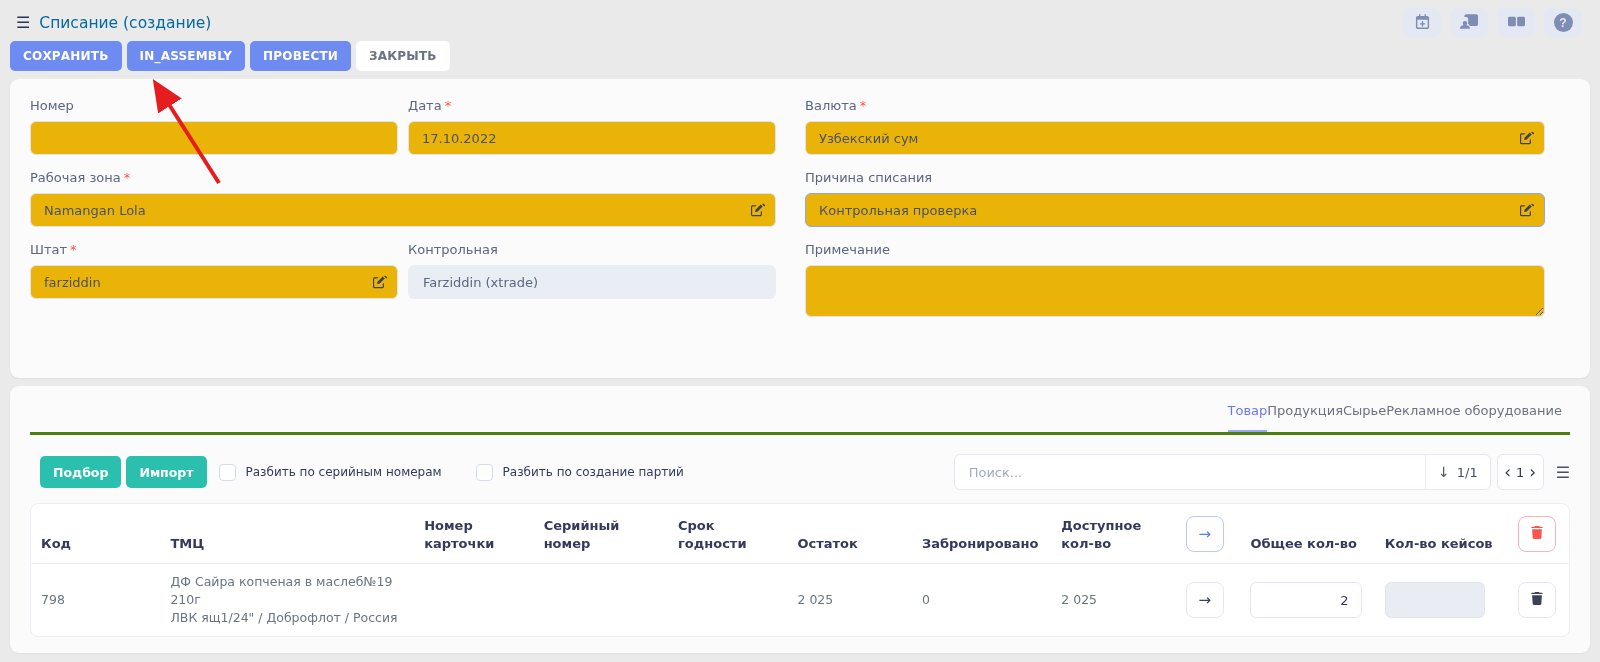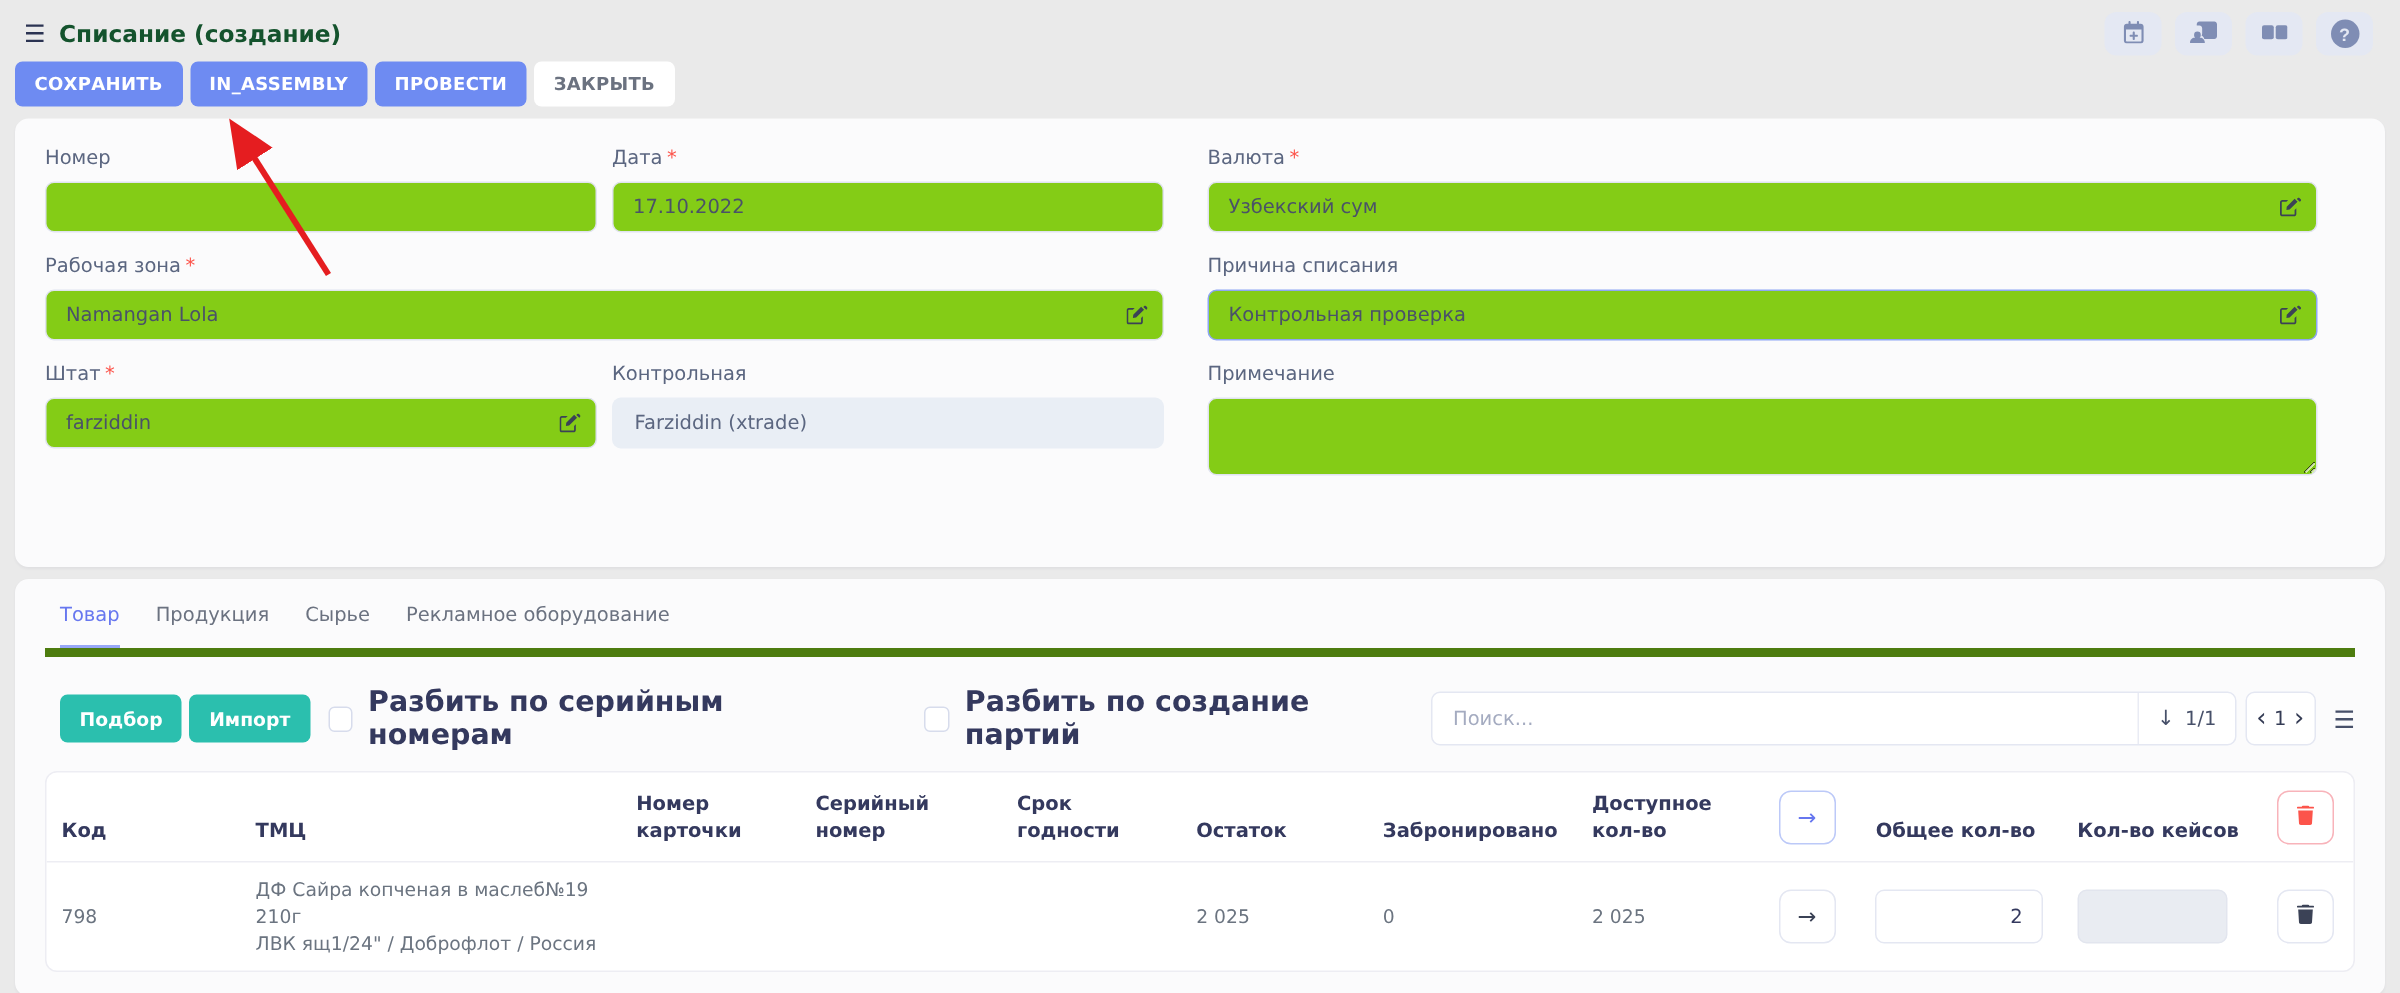--- a/index.html
+++ b/index.html
@@ -7,60 +7,60 @@
   body {
     font-family: "DejaVu Sans", "Liberation Sans", sans-serif;
     background:#eaeaea;
     color:#34395e;
     position:relative;
   }
   
   .topbar { display:flex; justify-content:space-between; align-items:center; padding:9px 18px 0 16px; height:36px; }
   .title-wrap { display:flex; align-items:center; gap:9px; }
   .burger { font-size:16px; color:#2b3352; line-height:1; }
-  .page-title { font-size:15.5px; font-weight:700; color:#14532d; }
+  .page-title { font-size:15.5px; font-weight:400; color:#0369a1; }
   .top-icons { display:flex; gap:9px; }
   .icon-tile { width:38px; height:29px; background:#e4e8f3; border:none; border-radius:8px; display:flex; align-items:center; justify-content:center; cursor:pointer; }
   .help-circle { width:19px; height:19px; border-radius:50%; background:#7f8db4; color:#e4e8f3; font-size:12px; font-weight:700; display:flex; align-items:center; justify-content:center; }
   
   .actions { display:flex; gap:5px; margin:5px 0 0 10px; }
   .btn { border:none; border-radius:5px; height:30px; padding:0 13px; font-size:12px; font-weight:600; cursor:pointer; font-family:inherit; letter-spacing:.2px; }
   .btn-primary { background:#6e8bf2; color:#fff; }
   .btn-light { background:#fff; color:#6b7280; }
   
   .card { background:#fbfbfc; border-radius:9px; margin:8px 10px 0 10px; box-shadow:0 1px 2px rgba(40,40,70,.05); }
   .card-form { padding:19px 25px 42px 20px; }
   
   .form-grid { display:grid; grid-template-columns:746px 740px; column-gap:29px; }
   .fg { margin-bottom:15px; }
   .flabel { display:block; font-size:13px; color:#5b6680; margin-bottom:8px; }
   .req { color:#fc544b; margin-left:3px; }
   .row2 { display:grid; grid-template-columns:368px 368px; column-gap:10px; }
   .input-wrap { position:relative; }
   .tinput {
     width:100%; height:34px; border:1px solid #e0e3ef; border-radius:6px;
-    background:#84cc16; padding:0 34px 0 13px; font-size:13px; color:#4a5268; font-family:inherit;
+    background:#eab308; padding:0 34px 0 13px; font-size:13px; color:#4a5268; font-family:inherit;
   }
   .tinput.no-icon { padding-right:13px; }
   .tinput::placeholder { color:#a4abc0; }
   .focused .tinput { border-color:#8ea6f3; }
   .edit-btn { position:absolute; right:11px; top:50%; transform:translateY(-50%); background:none; border:none; cursor:pointer; padding:0; line-height:0; }
   .disabled-field { height:34px; background:#e9eef5; border-radius:6px; display:flex; align-items:center; padding:0 15px; font-size:13px; color:#5b6680;text-align:right; }
   textarea.tinput { height:52px; padding-top:7px; resize:both; }
   
   .card-table { padding:0 20px 16px 20px; }
-  .tabs { display:flex; gap:24px; padding:17px 8px 0 10px; border-bottom:6px solid #4d7c0f; }
+  .tabs { display:flex; padding:17px 8px 0 10px; border-bottom:3px solid #4d7c0f;justify-content:flex-end; }
   .tab { font-size:13px; color:#6b7280; padding-bottom:12px; cursor:pointer; border-bottom:2.5px solid transparent; }
   .tab.active { color:#6777ef; border-bottom-color:#97a7f7; }
   .toolbar { display:flex; align-items:center; margin-top:19px; padding-left:10px; }
   .btn-teal { background:#2bbfae; color:#fff; height:32px; border:none; border-radius:5px; padding:0 13px; font-size:12.5px; font-weight:600; font-family:inherit; cursor:pointer; }
   .btn-teal + .btn-teal { margin-left:5px; }
   .chk-wrap { display:flex; align-items:center; margin-left:12px; }
   .chk { appearance:none; -webkit-appearance:none; width:17px; height:17px; border:1.5px solid #d7dcec; border-radius:4px; background:#fff; cursor:pointer; }
-  .chk-label { font-size:19px; font-weight:700; color:#34395e; margin-left:10px; cursor:pointer; }
+  .chk-label { font-size:12px; font-weight:400; color:#34395e; margin-left:10px; cursor:pointer; }
   .chk-wrap.second { margin-left:34px; }
   .toolbar-right { margin-left:auto; display:flex; align-items:center; }
   .search-group { display:flex; align-items:center; width:537px; height:36px; background:#fff; border:1px solid #e4e7f2; border-radius:6px; overflow:hidden; }
   .search-input { flex:1; border:none; outline:none; height:100%; padding:0 14px; font-size:13px; font-family:inherit; color:#4a5268; background:transparent; }
   .search-input::placeholder { color:#a4abc0; }
   .rows-ind { display:flex; align-items:center; gap:7px; height:100%; padding:0 12px; border-left:1px solid #e9ebf4; font-size:13px; color:#475069; }
   .down-ico { font-size:14px; color:#475069; }
   .pager { width:47px; height:36px; margin-left:6px; background:#fff; border:1px solid #e4e7f2; border-radius:6px; display:flex; align-items:center; justify-content:center; gap:5px; font-size:13px; color:#353c55; }
   .pg-chev { cursor:pointer; font-size:17px; line-height:1; color:#353c55; }
   .list-ico { margin-left:12px; font-size:16px; color:#475069; cursor:pointer; }

